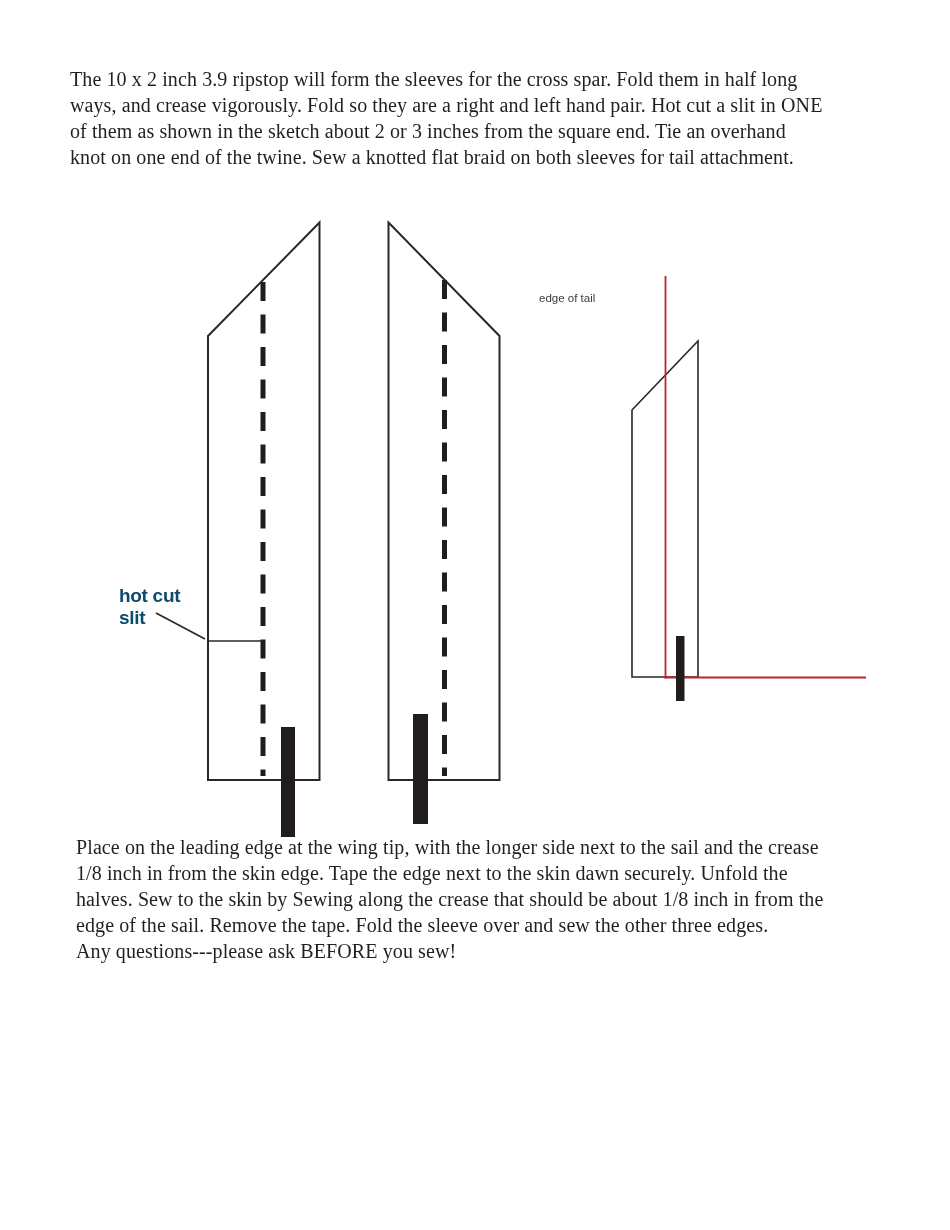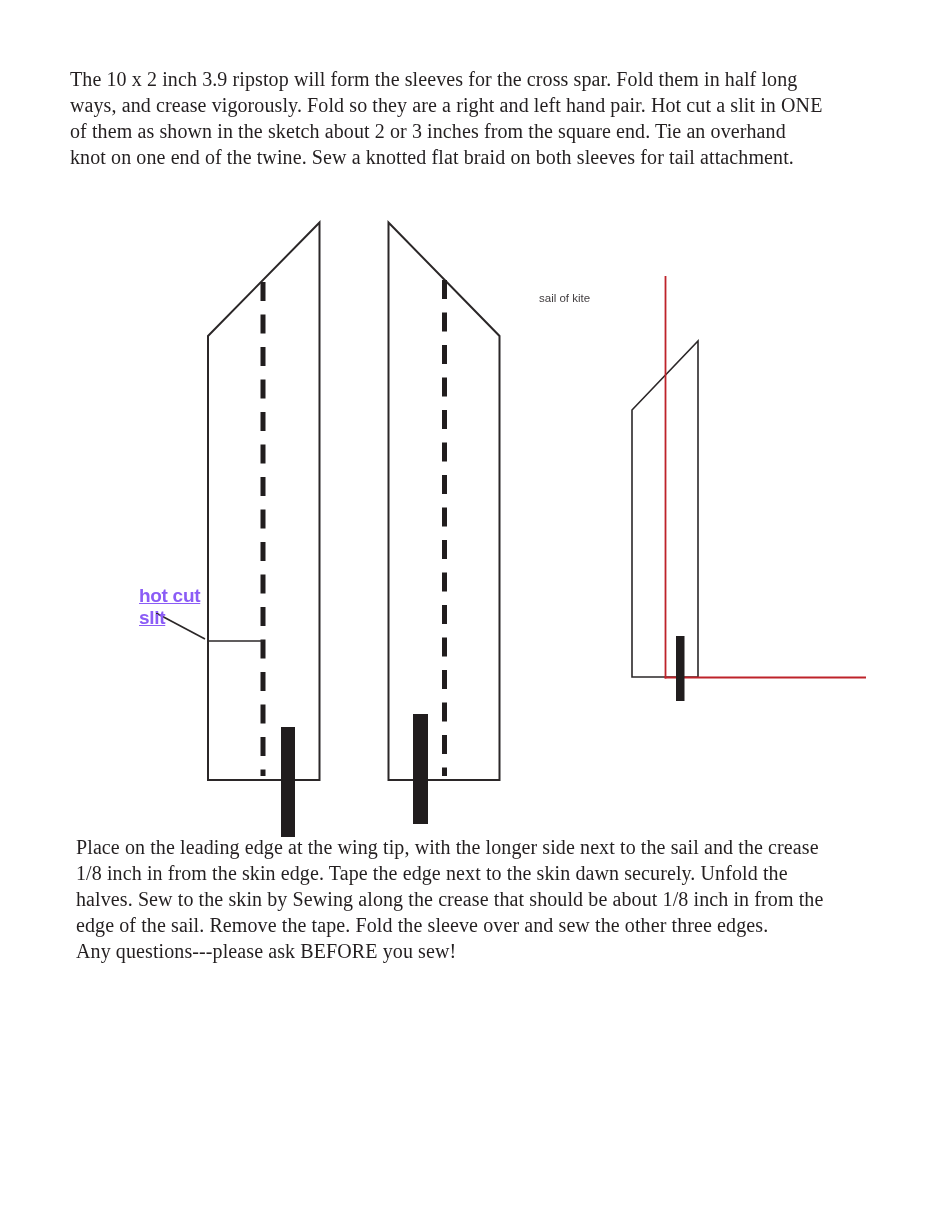--- a/index.html
+++ b/index.html
@@ -17,29 +17,28 @@
     font-size: 20px;
     line-height: 26px;
     white-space: pre-line;
     letter-spacing: 0.1px;
   }
   .para-intro { left: 70px; top: 66px; width: 820px; }
   .para-instructions { left: 76px; top: 834px; width: 820px; }
   .diagram-svg { position: absolute; left: 0; top: 0; }
   .label-hotcut {
     position: absolute;
-    left: 139px; top: 585px;
+    left: 119px; top: 585px;
     font-family: "Liberation Sans", sans-serif;
     font-weight: bold;
     font-size: 19px;
     line-height: 22px;
     letter-spacing: -0.3px;
-    color: #8b5cf6;
+    color: #0c4a6e;
     white-space: pre-line;
-    text-decoration: underline;
   }
   .label-edgeofkite {
     position: absolute;
     left: 539px; top: 292px;
     font-family: "Liberation Sans", sans-serif;
     font-size: 11.5px;
     color: #413d3f;
   }
 </style>
 </head>
@@ -66,21 +65,21 @@
 
     <polygon points="632,410 698,341 698,677 632,677" fill="#ffffff" stroke-width="1.6" fill-opacity="0" stroke="#2b2728"></polygon>
     <line x1="665.5" y1="276" x2="665.5" y2="678.5" stroke-width="1.8" stroke="#be232a"></line>
     <line x1="664.6" y1="677.5" x2="866" y2="677.5" stroke-width="1.8" stroke="#be232a"></line>
     <rect x="676" y="636" width="8.5" height="65" fill="#211d1e"></rect>
   </svg>
 
   <div class="label-hotcut">hot cut
 slit</div>
 
-  <div class="label-edgeofkite">sail of kite</div>
+  <div class="label-edgeofkite">edge of tail</div>
 
   <div class="para para-instructions">Place on the leading edge at the wing tip, with the longer side next to the sail and the crease
 1/8 inch in from the skin edge. Tape the edge next to the skin dawn securely. Unfold the
 halves. Sew to the skin by Sewing along the crease that should be about 1/8 inch in from the
 edge of the sail. Remove the tape. Fold the sleeve over and sew the other three edges.
 Any questions---please ask BEFORE you sew!</div>
 
 </div>
 
 </body></html>

